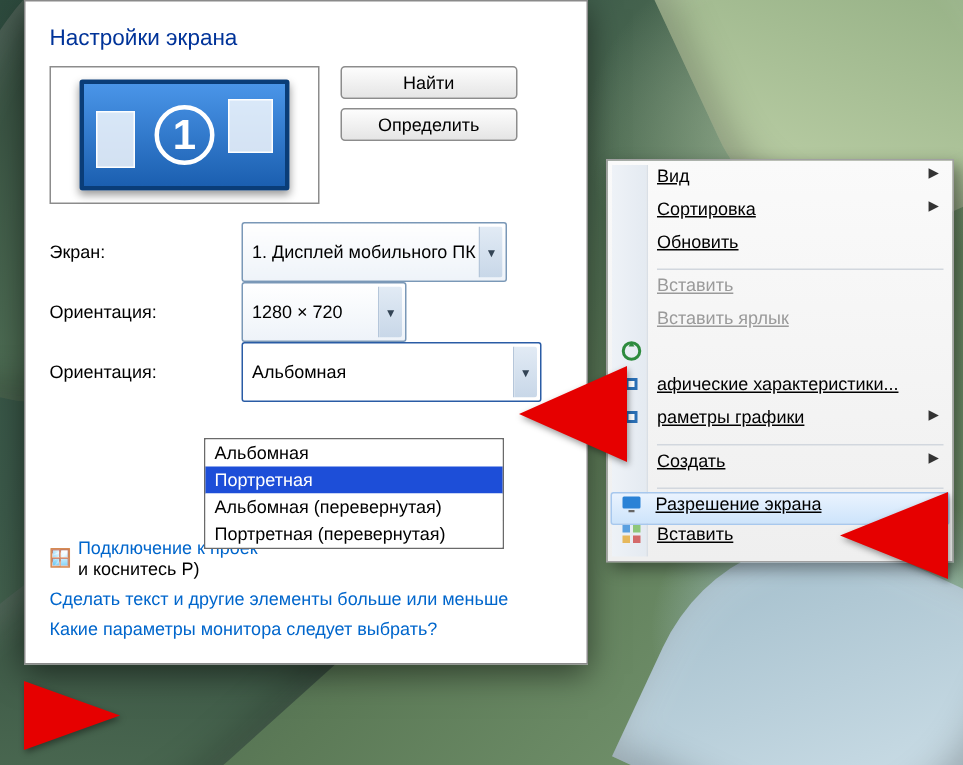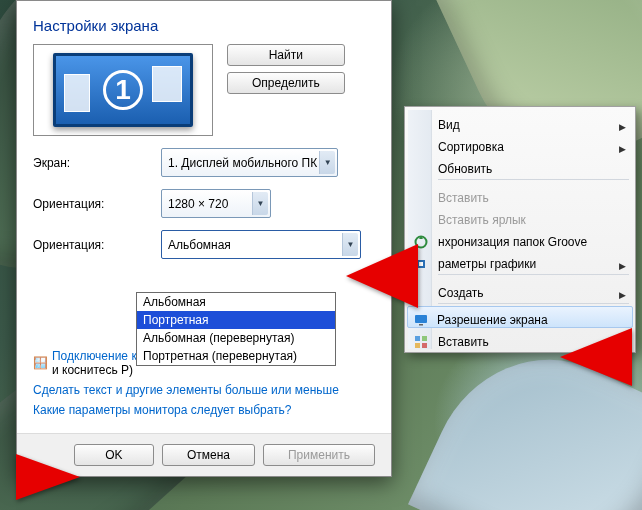--- a/index.html
+++ b/index.html
@@ -99,32 +99,32 @@
     border: 1px solid #8c8c8c;
     border-radius: 3px;
     text-align: center;
     font-size: 12px;
   }
 
   .field-row {
     display:flex;
     align-items:center;
     gap: 8px;
-    margin: 12px 0;
+    margin: 0 0;
   }
   .field-label { width: 120px; }
   .combo {
     flex: 0 0 auto;
     position: relative;
     display: inline-flex;
     align-items: center;
     border: 1px solid #7a98b7;
     border-radius: 2px;
     background: linear-gradient(180deg,#fff,#eef3f9);
-    height: 29px;
+    height: 40px;
     padding: 0 20px 0 6px;
     min-width: 170px;
   }
   .combo.small { min-width: 110px; }
   .combo .text { font-size: 12px; }
   .combo .arrow {
     position:absolute; right:2px; top:2px; bottom:2px;
     width:16px;
     display:flex; align-items:center; justify-content:center;
     background: linear-gradient(180deg,#e2ebf5,#c8d7e8);
@@ -193,26 +193,27 @@
   }
   .context-menu .gutter {
     position:absolute;
     left:3px; top:3px; bottom:3px;
     width:24px;
     background: linear-gradient(90deg,#eef2f7,#e4eaf1);
     border-right: 1px solid #d9dfe6;
   }
   .context-menu .item {
     position:relative;
-    display:flex; align-items:flex-end;
+    display:flex; align-items:flex-start;
     height:22px;
     padding-left:30px;
     padding-right:18px;
     font-size:12px;
     color:#000;
+    text-decoration:underline;
   }
   .context-menu .item.disabled { color:#9a9a9a; }
   .context-menu .item .sub {
     position:absolute; right:6px; font-size:9px; color:#333;
   }
   .context-menu .sep {
     margin:3px 3px 3px 30px;
     border-top:1px solid #d2d7de;
   }
   .context-menu .item.hover {
@@ -289,25 +290,20 @@
       <span>
         <span class="link" style="display:inline">Подключение к проек</span><br>
         <span class="muted-note" style="margin-left:0">и коснитесь P)</span>
       </span>
     </div>
 
     <a class="link">Сделать текст и другие элементы больше или меньше</a>
     <a class="link">Какие параметры монитора следует выбрать?</a>
   </div>
 
-  <div class="dlg-footer">
-    <button class="win-btn">OK</button>
-    <button class="win-btn">Отмена</button>
-    <button class="win-btn disabled">Применить</button>
-  </div>
 </div>
 
 <div class="dropdown-list">
   <div class="opt">Альбомная</div>
   <div class="opt sel">Портретная</div>
   <div class="opt">Альбомная (перевернутая)</div>
   <div class="opt">Портретная (перевернутая)</div>
 </div>
 
 <div class="context-menu">
@@ -330,21 +326,29 @@
   <div class="item disabled">
     <span>Вставить ярлык</span>
   </div>
   <div class="item">
     <span class="mini-icon">
       <svg viewBox="0 0 14 14" width="14" height="14">
           <circle cx="7" cy="7" r="5.5" fill="none" stroke="#2e8b3e" stroke-width="2"></circle>
           <path d="M7 1 L9 4 L5 4 Z" fill="#2e8b3e"></path>
         </svg>
     </span>
-    <span>нхронизация папок Groove</span>
+  </div>
+  <div class="item">
+    <span class="mini-icon">
+      <svg viewBox="0 0 14 14" width="14" height="14">
+          <rect x="3" y="3" width="8" height="8" fill="#2a6fb5"></rect>
+          <rect x="5" y="5" width="4" height="4" fill="#fff"></rect>
+        </svg>
+    </span>
+    <span>афические характеристики...</span>
   </div>
   <div class="item">
     <span class="mini-icon">
       <svg viewBox="0 0 14 14" width="14" height="14">
           <rect x="3" y="3" width="8" height="8" fill="#2a6fb5"></rect>
           <rect x="5" y="5" width="4" height="4" fill="#fff"></rect>
         </svg>
     </span>
     <span>раметры графики</span>
     <span class="sub">▶</span>

